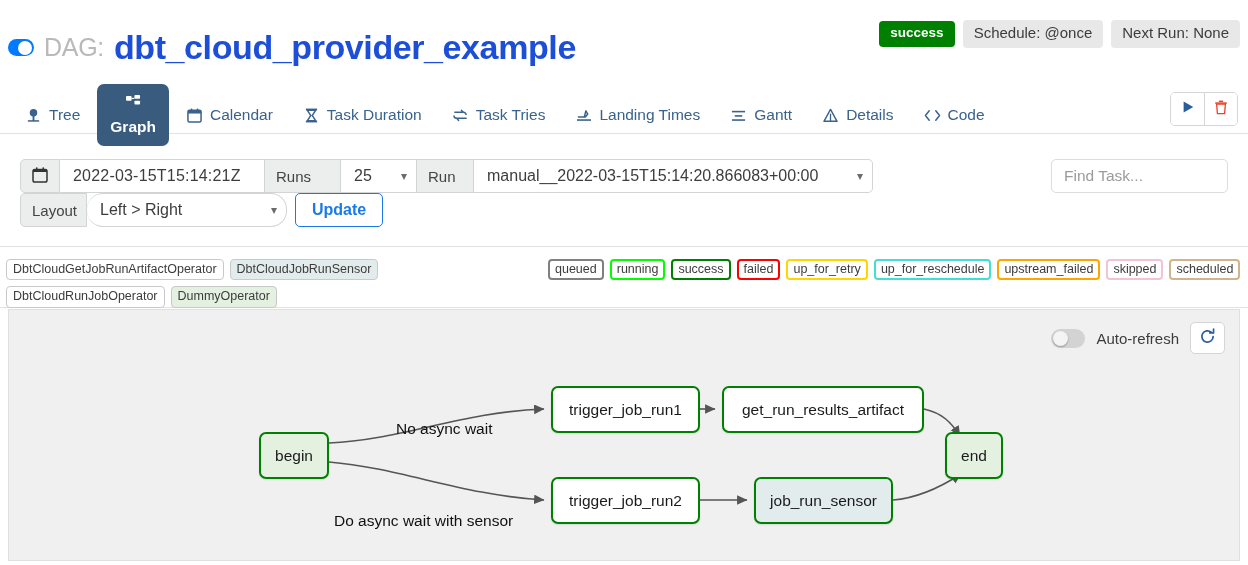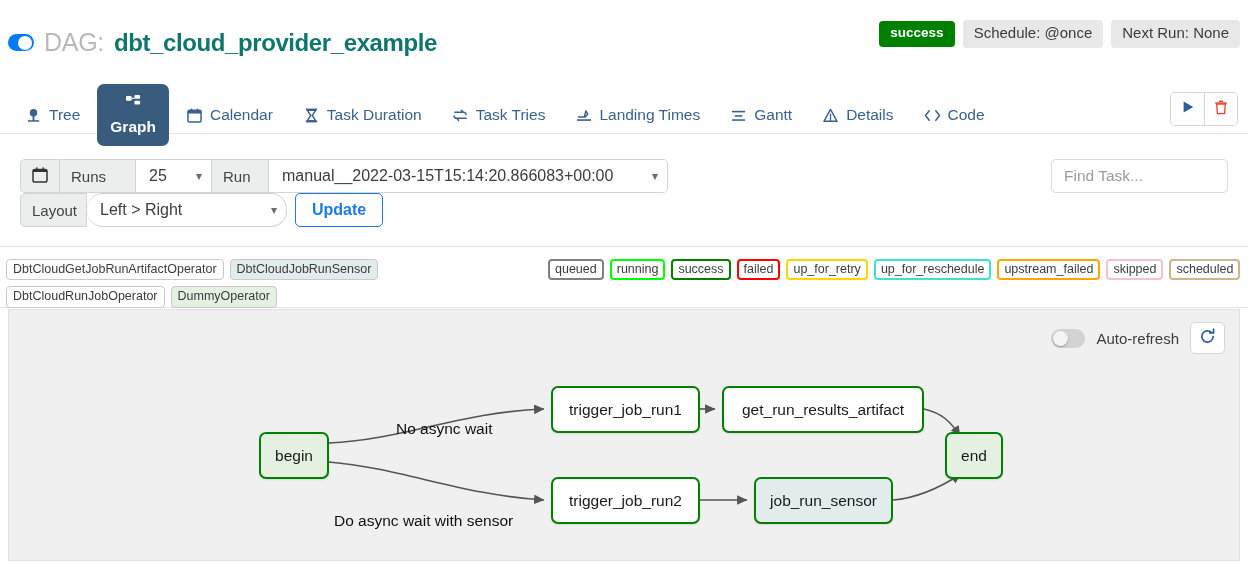--- a/index.html
+++ b/index.html
@@ -25,21 +25,21 @@
     background: #007bff; position: relative; flex: none;
   }
   .toggle-pill::after {
     content: ""; position: absolute; left: 10px; top: 1.5px;
     width: 14px; height: 14px; border-radius: 50%; background: #fff;
   }
   .dag-label {
     font-size: 25px; color: #b9b9b9; font-weight: 400; letter-spacing: -0.3px;
   }
   .dag-name {
-    font-size: 24px; color: #0f766e; font-weight: 700; letter-spacing: -0.4px;
+    font-size: 34px; color: #1d4ed8; font-weight: 700; letter-spacing: -0.4px;
   }
   .header-badges {
     position: absolute; right: 8px; top: 20px;
     display: flex; align-items: center; gap: 8px;
   }
   .badge {
     border-radius: 4px; padding: 5px 11px 6px;
     font-size: 14.5px; line-height: 1.1; white-space: nowrap;
   }
   .badge-success { background: #008000; color: #ffffff; font-weight: 700; font-size: 13.5px; }
@@ -309,20 +309,21 @@
     <div class="ig-addon h34 calbox rounded-l">
       <span>
         <svg width="16" height="16" viewBox="0 0 16 16">
             <rect x="1" y="2.4" width="14" height="12.6" rx="1.8" fill="none" stroke="#333" stroke-width="1.5"></rect>
             <rect x="1" y="2.4" width="14" height="2.6" fill="#333"></rect>
             <rect x="4" y="0.4" width="1.5" height="2.6" fill="#333"></rect>
             <rect x="10.5" y="0.4" width="1.5" height="2.6" fill="#333"></rect>
           </svg>
       </span>
     </div>
+    <div class="ig-input h34 datebox">2022-03-15T15:14:21Z</div>
     <div class="ig-addon h34 runsbox" style="border-left:none;">Runs</div>
     <div class="ig-select h34" style="width:76px;">
       <span>25</span>
       <span class="caret">▾</span>
     </div>
     <div class="ig-addon h34 runbox" style="border-left:none;">Run</div>
     <div class="ig-select h34 runsel rounded-r">
       <span>manual__2022-03-15T15:14:20.866083+00:00</span>
       <span class="caret">▾</span>
     </div>

